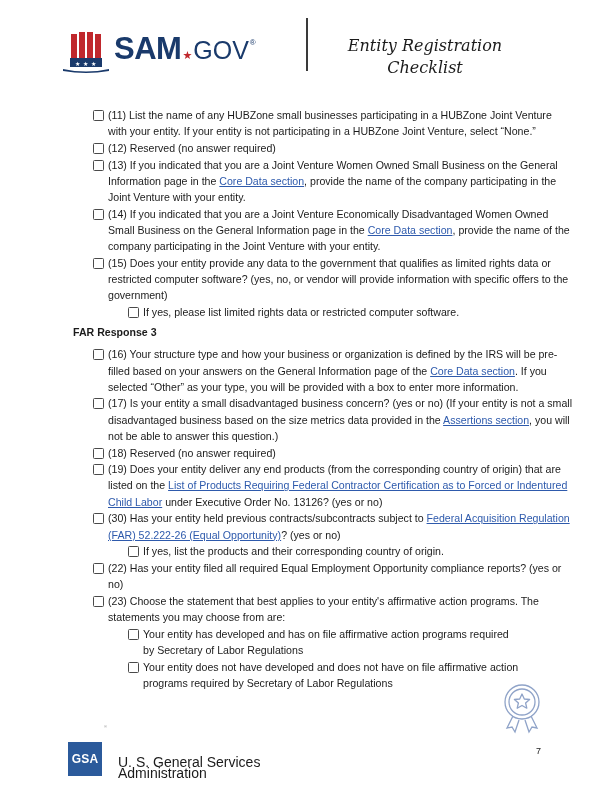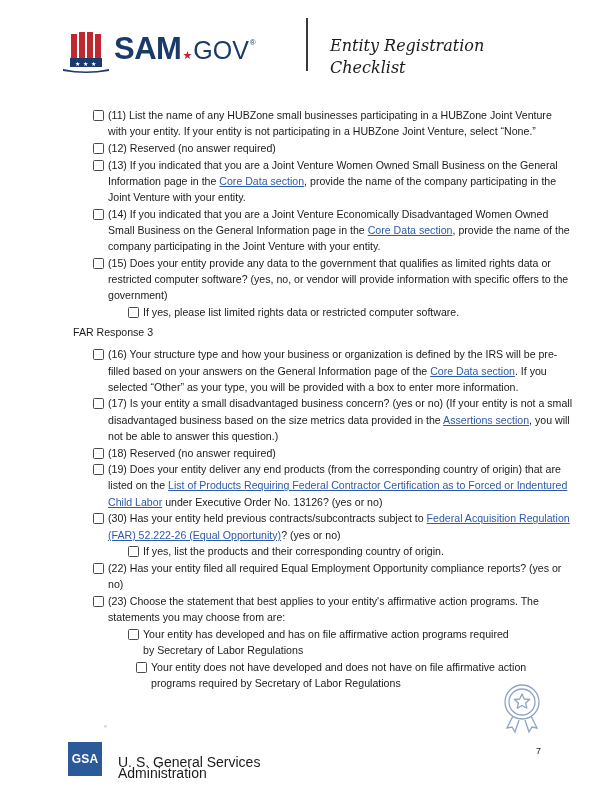--- a/index.html
+++ b/index.html
@@ -11,34 +11,34 @@
   .header { position: absolute; left: 0; top: 0; width: 612px; height: 100px; }
   .logo { position: absolute; left: 62px; top: 30px; height: 44px; display: flex; align-items: flex-end; }
   .logo svg { display: block; }
   .logo-text { display: flex; align-items: baseline; margin-left: 4px; margin-bottom: 10px; }
   .logo-sam { font-family: "Liberation Sans", sans-serif; font-weight: 700; font-size: 31px; color: #1a3a6b; letter-spacing: -0.5px; line-height: 1; }
   .logo-star { color: #c0282d; font-size: 11px; margin: 0 1px; line-height: 1; }
   .logo-gov { font-family: "Liberation Sans", sans-serif; font-weight: 400; font-size: 25px; color: #1a3a6b; line-height: 1; }
   .logo-reg { font-size: 8px; color: #1a3a6b; vertical-align: top; position: relative; top: -14px; margin-left: 1px; }
   .divider { position: absolute; left: 306px; top: 18px; width: 2px; height: 53px; background: #3a3a3a; }
   .doc-title {
-    position: absolute; left: 330px; top: 35px; width: 190px; text-align: left;
+    position: absolute; left: 330px; top: 35px; width: 190px; text-align: center;
     font-family: "DejaVu Serif", "Liberation Serif", serif; font-style: italic; font-size: 16px; line-height: 22px; color: #1b1b1b;
   }
   .content { position: absolute; left: 0; top: 107px; width: 612px; font-size: 10.6px; line-height: 16.2px; }
   .item { position: relative; padding-left: 108px; padding-right: 40px; margin-bottom: 0.5px; }
   .item.sub { padding-left: 143px; }
   .item.sub2 { padding-left: 143px; }
   .cb {
     position: absolute; top: 3px; width: 9px; height: 9px; border: 1.2px solid #4a4a4a; border-radius: 1.5px; background: #fff; box-sizing: content-box;
   }
   .item .cb { left: 93px; }
   .item.sub .cb, .item.sub2 .cb { left: 128px; }
   .link { color: #2e5aac; text-decoration: underline; }
-  .section-title { font-weight: 400; padding-left: 73px; margin: 4px 0 6px 0; font-size: 10.6px; }
+  .section-title { font-weight: 700; padding-left: 73px; margin: 4px 0 6px 0; font-size: 10.6px; }
   .footer { position: absolute; left: 0; top: 720px; width: 612px; height: 72px; }
   .gsa-box {
     position: absolute; left: 68px; top: 22px; width: 34px; height: 34px; background: #2b5a9b;
     color: #fff; font-weight: 700; font-size: 12px; display: flex; align-items: center; justify-content: center; letter-spacing: 0.2px;
   }
   .gsa-tm { position: absolute; left: 104px; top: 4px; font-size: 4px; color: #888; }
   .agency { position: absolute; left: 118px; top: 13px; font-size: 14px; line-height: 11px; color: #1b1b1b; margin-top: 24px; }
   .page-num { position: absolute; left: 536px; top: 26px; font-size: 9px; color: #1b1b1b; }
   .badge { position: absolute; left: 500px; top: 682px; }
 </style>
@@ -130,21 +130,21 @@
     <span>(22) Has your entity filed all required Equal Employment Opportunity compliance reports? (yes or no)</span>
   </div>
   <div class="item">
     <span class="cb"></span>
     <span>(23) Choose the statement that best applies to your entity's affirmative action programs. The statements you may choose from are:</span>
   </div>
   <div class="item sub2" style="padding-right:90px;">
     <span class="cb"></span>
     <span>Your entity has developed and has on file affirmative action programs required by Secretary of Labor Regulations</span>
   </div>
-  <div class="item sub2" style="padding-right:75px;margin-left:8px;">
+  <div class="item sub2" style="padding-right:75px;">
     <span class="cb"></span>
     <span>Your entity does not have developed and does not have on file affirmative action programs required by Secretary of Labor Regulations</span>
   </div>
 </div>
 
 <div class="badge">
   <svg width="44" height="54" viewBox="0 0 44 54" fill="none" stroke="#8fa3c8" stroke-width="1.3">
     <circle cx="22" cy="20" r="17"></circle>
     <circle cx="22" cy="20" r="13"></circle>
     <path d="M22 12 L24.3 17 L29.6 17.5 L25.6 21 L26.8 26.2 L22 23.5 L17.2 26.2 L18.4 21 L14.4 17.5 L19.7 17 Z" stroke-linejoin="round"></path>

